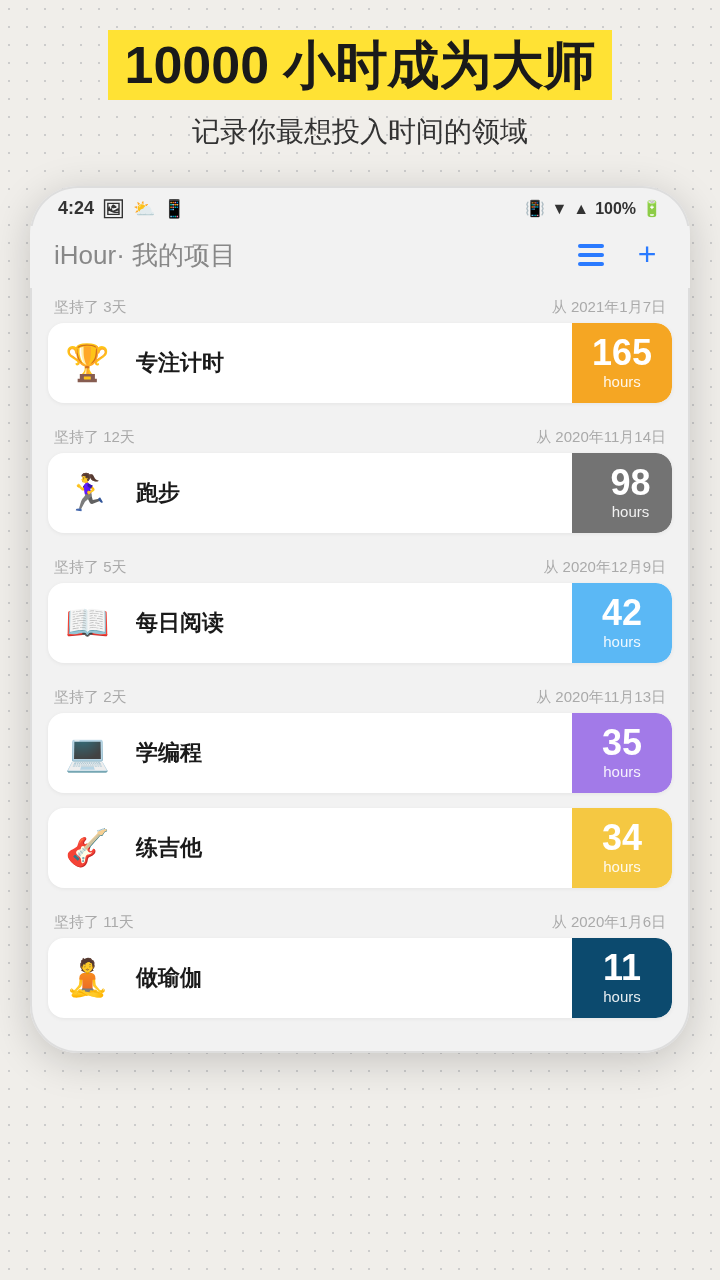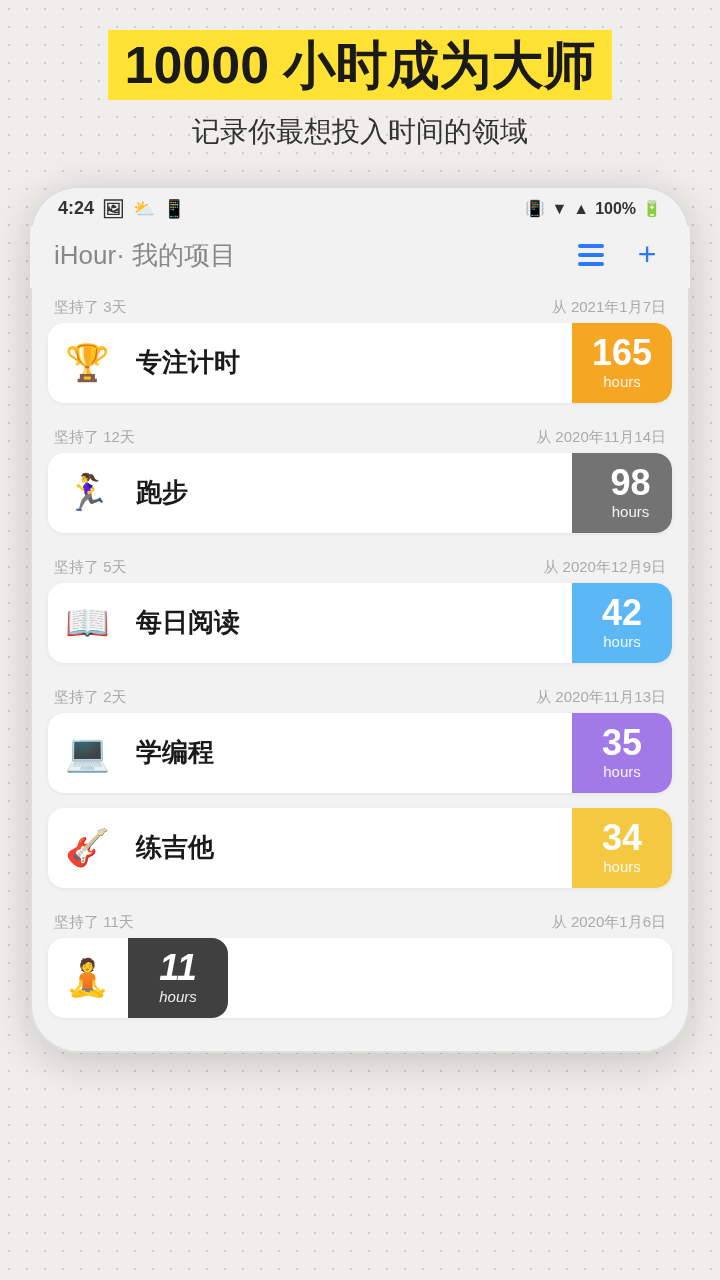--- a/index.html
+++ b/index.html
@@ -127,21 +127,21 @@
       height: 80px;
       display: flex;
       align-items: center;
       justify-content: center;
       font-size: 36px;
       flex-shrink: 0;
     }
 
     .project-name {
       flex: 1;
-      font-size: 26px;
+      font-size: 22px;
       font-weight: 600;
       color: #1a1a1a;
       padding-left: 8px;
     }
 
     .project-hours {
       width: 100px;
       height: 80px;
       display: flex;
       flex-direction: column;
@@ -163,21 +163,21 @@
       color: #fff;
       opacity: 0.9;
       margin-top: 2px;
     }
 
     .color-orange { background-color: #f5a623; }
     .color-red    { background-color: #737373; padding-left: 17px; }
     .color-blue   { background-color: #5bb8f5; }
     .color-purple { background-color: #a27ae8; }
     .color-yellow { background-color: #f5c842; }
-    .color-green  { background-color: #404040; font-style: italic; }
+    .color-green  { background-color: #0c4a6e; }
   </style>
 </head>
 <body>
 
 <div>
   <div class="hero-title">10000 小时成为大师</div>
   <div class="hero-subtitle">
     <span>记录你最想投入时间的领域</span><br>
   </div>
 </div>
@@ -285,20 +285,21 @@
           </div>
         </div>
       </div>
       <div class="project-group">
         <div class="project-meta">
           <span>坚持了 11天</span>
           <span>从 2020年1月6日</span>
         </div>
         <div class="project-card">
           <div class="project-icon">🧘</div>
+          <div class="project-name">做瑜伽</div>
           <div class="project-hours color-green">
             <div class="hours-number">11</div>
             <div class="hours-label">hours</div>
           </div>
         </div>
       </div>
     </div>
 
 </div>
 

